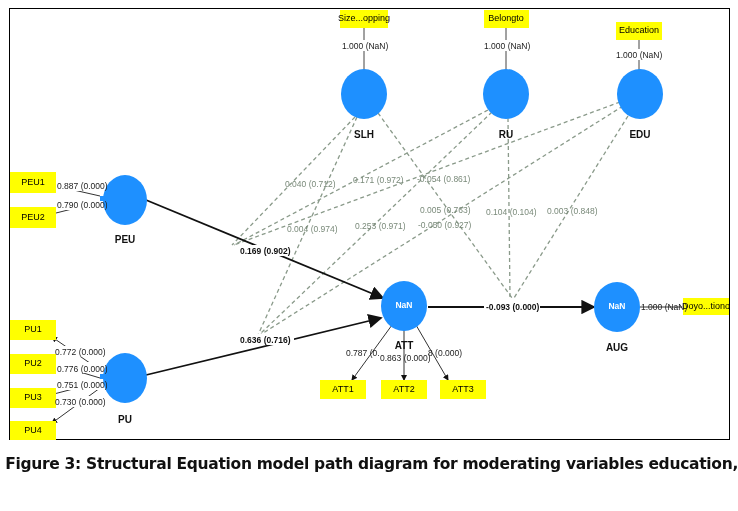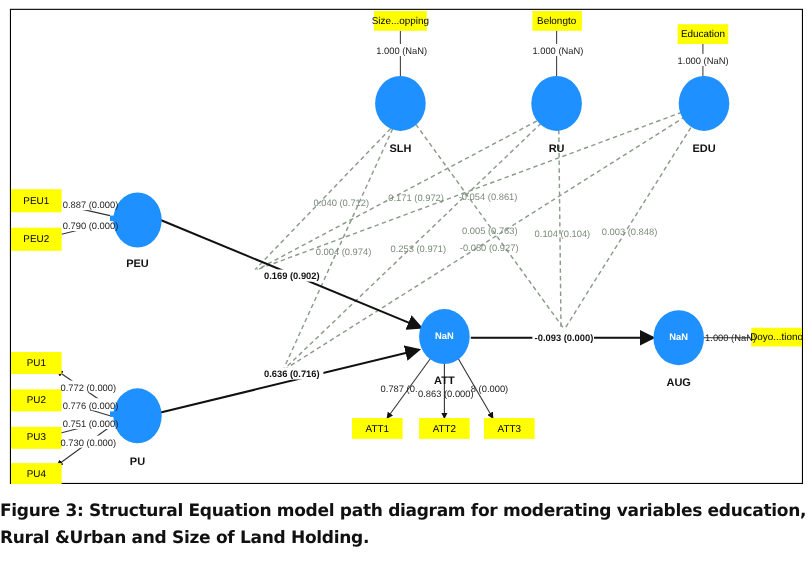--- a/index.html
+++ b/index.html
@@ -1,19 +1,19 @@
 <!DOCTYPE html>
 <html><head>
 <meta charset="utf-8">
 <style>
   html, body { margin:0; padding:0; background:#ffffff; }
   body { width:738px; height:511px; position:relative; overflow:hidden; font-family:"Liberation Sans", sans-serif; }
   #frame { position:absolute; left:9px; top:8px; width:721px; height:432px; border:1px solid #000; box-sizing:border-box; background:#fff; }
   svg#diagram { position:absolute; left:0; top:0; width:738px; height:445px; }
-  .caption { position:absolute; left:0; top:452px; width:738px; text-align:left; font-family:"DejaVu Sans", sans-serif; font-weight:bold; font-size:15.5px; line-height:25px; color:#111; letter-spacing:-0.3px; }
+  .caption { position:absolute; left:0; top:452px; width:738px; text-align:right; font-family:"DejaVu Sans", sans-serif; font-weight:bold; font-size:15.5px; line-height:25px; color:#111; letter-spacing:-0.3px; }
   .ind { fill:#ffff00; }
   .indtxt { font-size:9px; fill:#000; text-anchor:middle; dominant-baseline:middle; }
   .lv { fill:#1e90ff; }
   .lvname { font-size:10px; fill:#111; font-weight:bold; text-anchor:middle; }
   .lvval { font-size:8.5px; fill:#fff; font-weight:bold; text-anchor:middle; dominant-baseline:middle; }
   .lbl { font-size:8.5px; fill:#222; }
   .plbl { font-size:8.5px; fill:#111; font-weight:bold; }
   .mlbl { font-size:8.5px; fill:#7a8a7a; }
 </style>
 </head>
@@ -162,14 +162,13 @@
   <text class="mlbl" x="287" y="232">0.004 (0.974)</text>
   <text class="mlbl" x="355" y="229">0.253 (0.971)</text>
   <text class="mlbl" x="420" y="213">0.005 (0.763)</text>
   <text class="mlbl" x="418" y="228">-0.050 (0.927)</text>
   <text class="mlbl" x="486" y="215">0.104 (0.104)</text>
   <text class="mlbl" x="547" y="214">0.003 (0.848)</text>
 </svg>
 
 <div class="caption">
   <div>Figure 3: Structural Equation model path diagram for moderating variables education,</div>
-  <div>Rural &amp;Urban and Size of Land Holding.</div>
 </div>
 
 </body></html>

